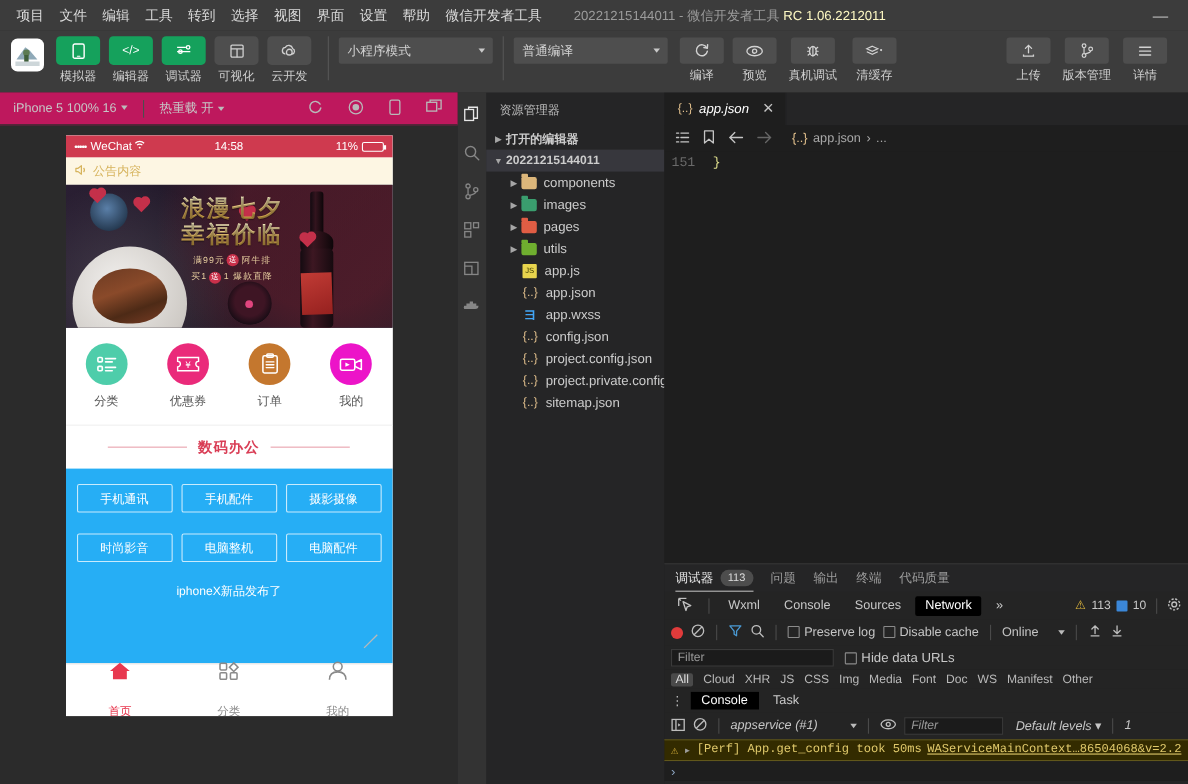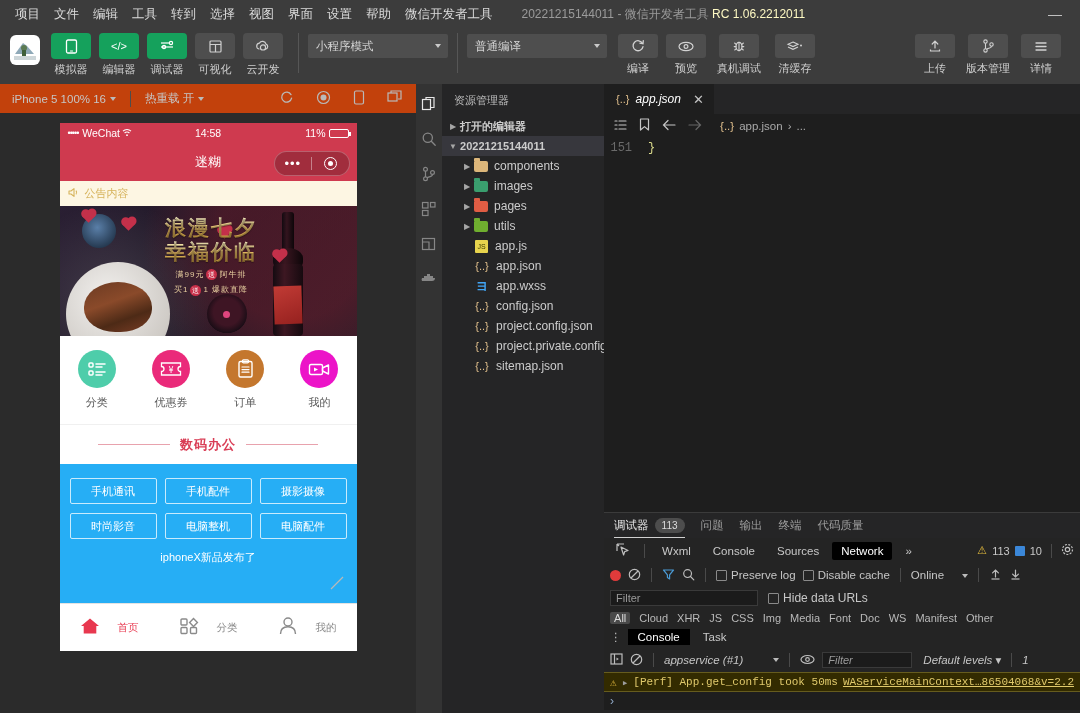--- a/index.html
+++ b/index.html
@@ -78,21 +78,21 @@
     display: flex; align-items: center; justify-content: center; margin-top: 1px;
   }
   .tb-right { position: absolute; right: 14px; top: 5px; display: flex; }
 
   
   .main { display: flex; height: 629px; }
 
   
   .sim-col { width: 456px; background: #2b2b2b; display: flex; flex-direction: column; }
   .sim-bar {
-    height: 30px; background: #c2410c; display: flex; align-items: center;
+    height: 30px; background: #be185d; display: flex; align-items: center;
     padding: 0 12px; border-bottom: 1px solid #2b2b2b; position: relative;
   }
   .sim-bar .dev { font-size: 11.5px; color: #c6c6c6; }
   .sim-bar .vsep { width: 1px; height: 16px; background: #4d4d4d; margin: 0 14px; }
   .sim-bar .icons { position: absolute; right: 14px; display: flex; align-items: center; gap: 22px; }
   .caret-sm {
     display: inline-block; margin-left: 4px;
     border-left: 3px solid transparent; border-right: 3px solid transparent;
     border-top: 4px solid #bbb; vertical-align: middle;
   }
@@ -241,33 +241,33 @@
   
   .ph-sect {
     height: 40px; display: flex; align-items: center; justify-content: center;
     gap: 10px; background: #fff; border-top: 1px solid #f0f0f0;
   }
   .ph-sect .line { width: 72px; height: 1px; background: #e8a2ad; }
   .ph-sect .txt { color: #d93d55; font-size: 13px; font-weight: bold; letter-spacing: 1px; }
 
   
   .ph-cats { flex: 1; background: #26aef5; padding: 14px 10px 0 10px; }
-  .cat-row { display: flex; gap: 8px; margin-bottom: 9px; }
+  .cat-row { display: flex; gap: 8px; margin-bottom: 19px; }
   .cat-btn {
     flex: 1; height: 26px; border: 1px solid rgba(255,255,255,0.75); border-radius: 2px;
     display: flex; align-items: center; justify-content: center;
     color: #fff; font-size: 11px;
   }
   .cat-note { text-align: center; color: #fff; font-size: 11px; margin-top: 11px; }
 
   
   .ph-tabs {
     height: 48px; background: #fff; display: flex; border-top: 1px solid #e3e3e3;
   }
-  .ph-tab { flex: 1; display: flex; flex-direction: row; align-items: center; justify-content: center; gap: 18px; }
+  .ph-tab { flex: 1; display: flex; flex-direction: column; align-items: center; justify-content: center; gap: 18px; }
   .ph-tab .tlbl { font-size: 10.5px; color: #8a8a8a; }
   .ph-tab.active .tlbl { color: #e8384f; }
 
   
   .explorer { width: 188px; background: #252526; display: flex; }
   .act-bar {
     width: 38px; background: #333333; display: flex; flex-direction: column;
     align-items: center; padding-top: 9px; gap: 13px;
   }
   .act-ic { width: 26px; height: 22px; display: flex; align-items: center; justify-content: center; color: #868686; }
@@ -612,32 +612,20 @@
                   <circle cx="5" cy="7.2" r="0.9" fill="#fff"></circle>
                 </svg>
             </span>
             <span class="time">14:58</span>
             <span class="batt">
               <span>11%</span>
               <span class="batt-body"><span class="batt-fill"></span></span>
             </span>
           </div>
 
-          <div class="ph-nav">
-            <span class="pgtitle">迷糊</span>
-            <div class="ph-capsule">
-              <span class="cdots">•••</span>
-              <span class="cdiv"></span>
-              <span class="ctarget">
-                  <span class="ring">
-                    <i></i>
-                  </span>
-                </span>
-            </div>
-          </div>
 
           <div class="ph-notice">
             <span>
               <svg width="12" height="11" viewBox="0 0 12 11">
                   <path d="M1 4 H3 L6 1.6 V9.4 L3 7 H1 Z" fill="none" stroke="#d6b35c" stroke-width="1.1" stroke-linejoin="round"></path>
                   <path d="M8 3.6 A3 3 0 0 1 8 7.4" fill="none" stroke="#d6b35c" stroke-width="1.1"></path>
                 </svg>
             </span>
             <span>公告内容</span>
           </div>

